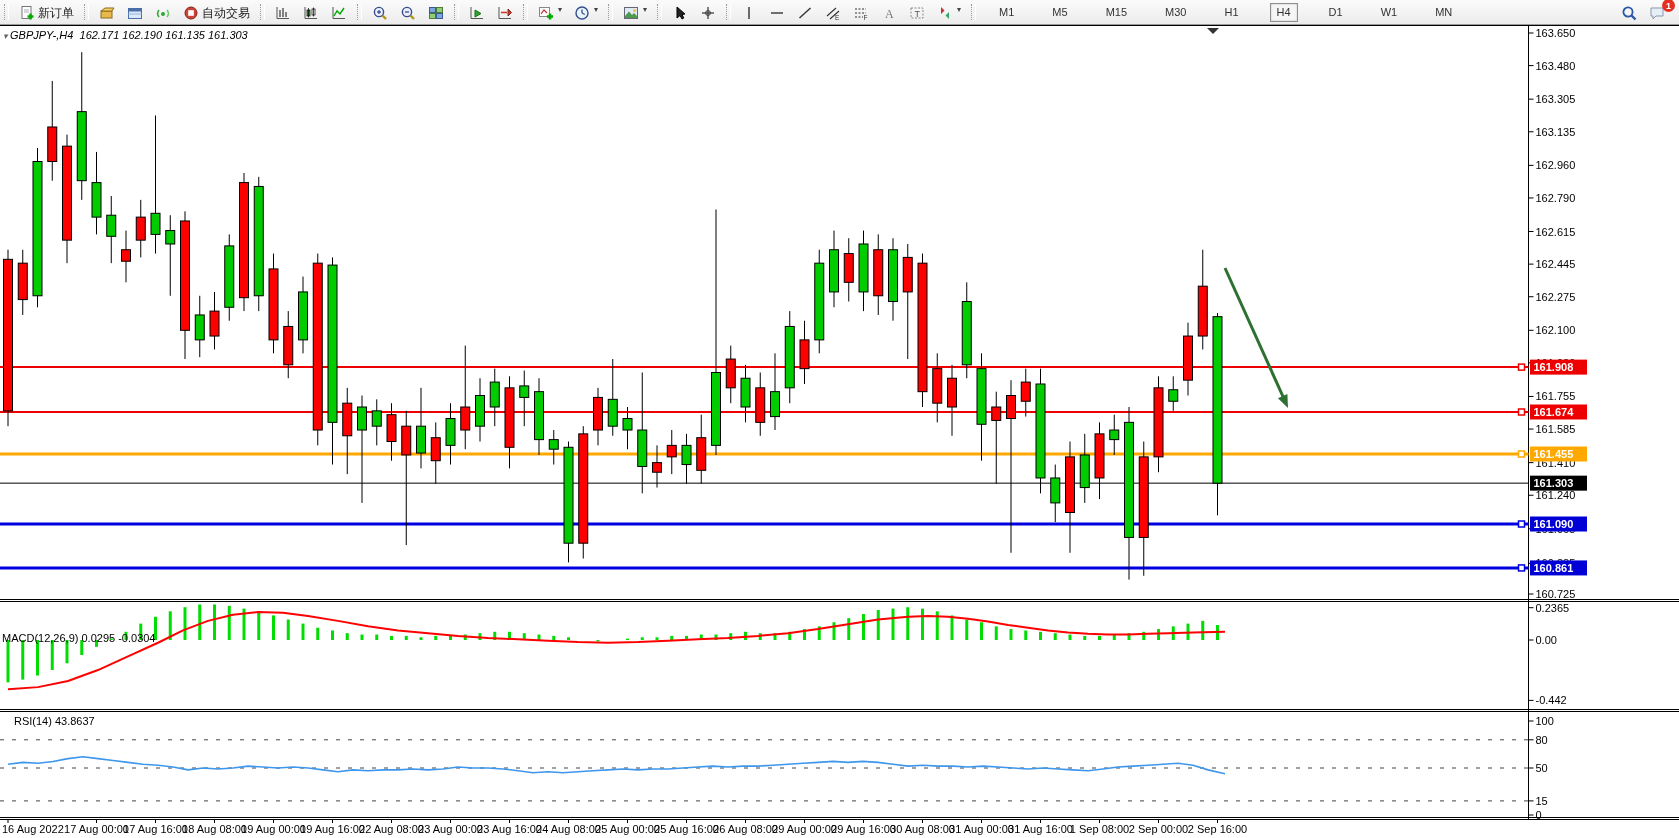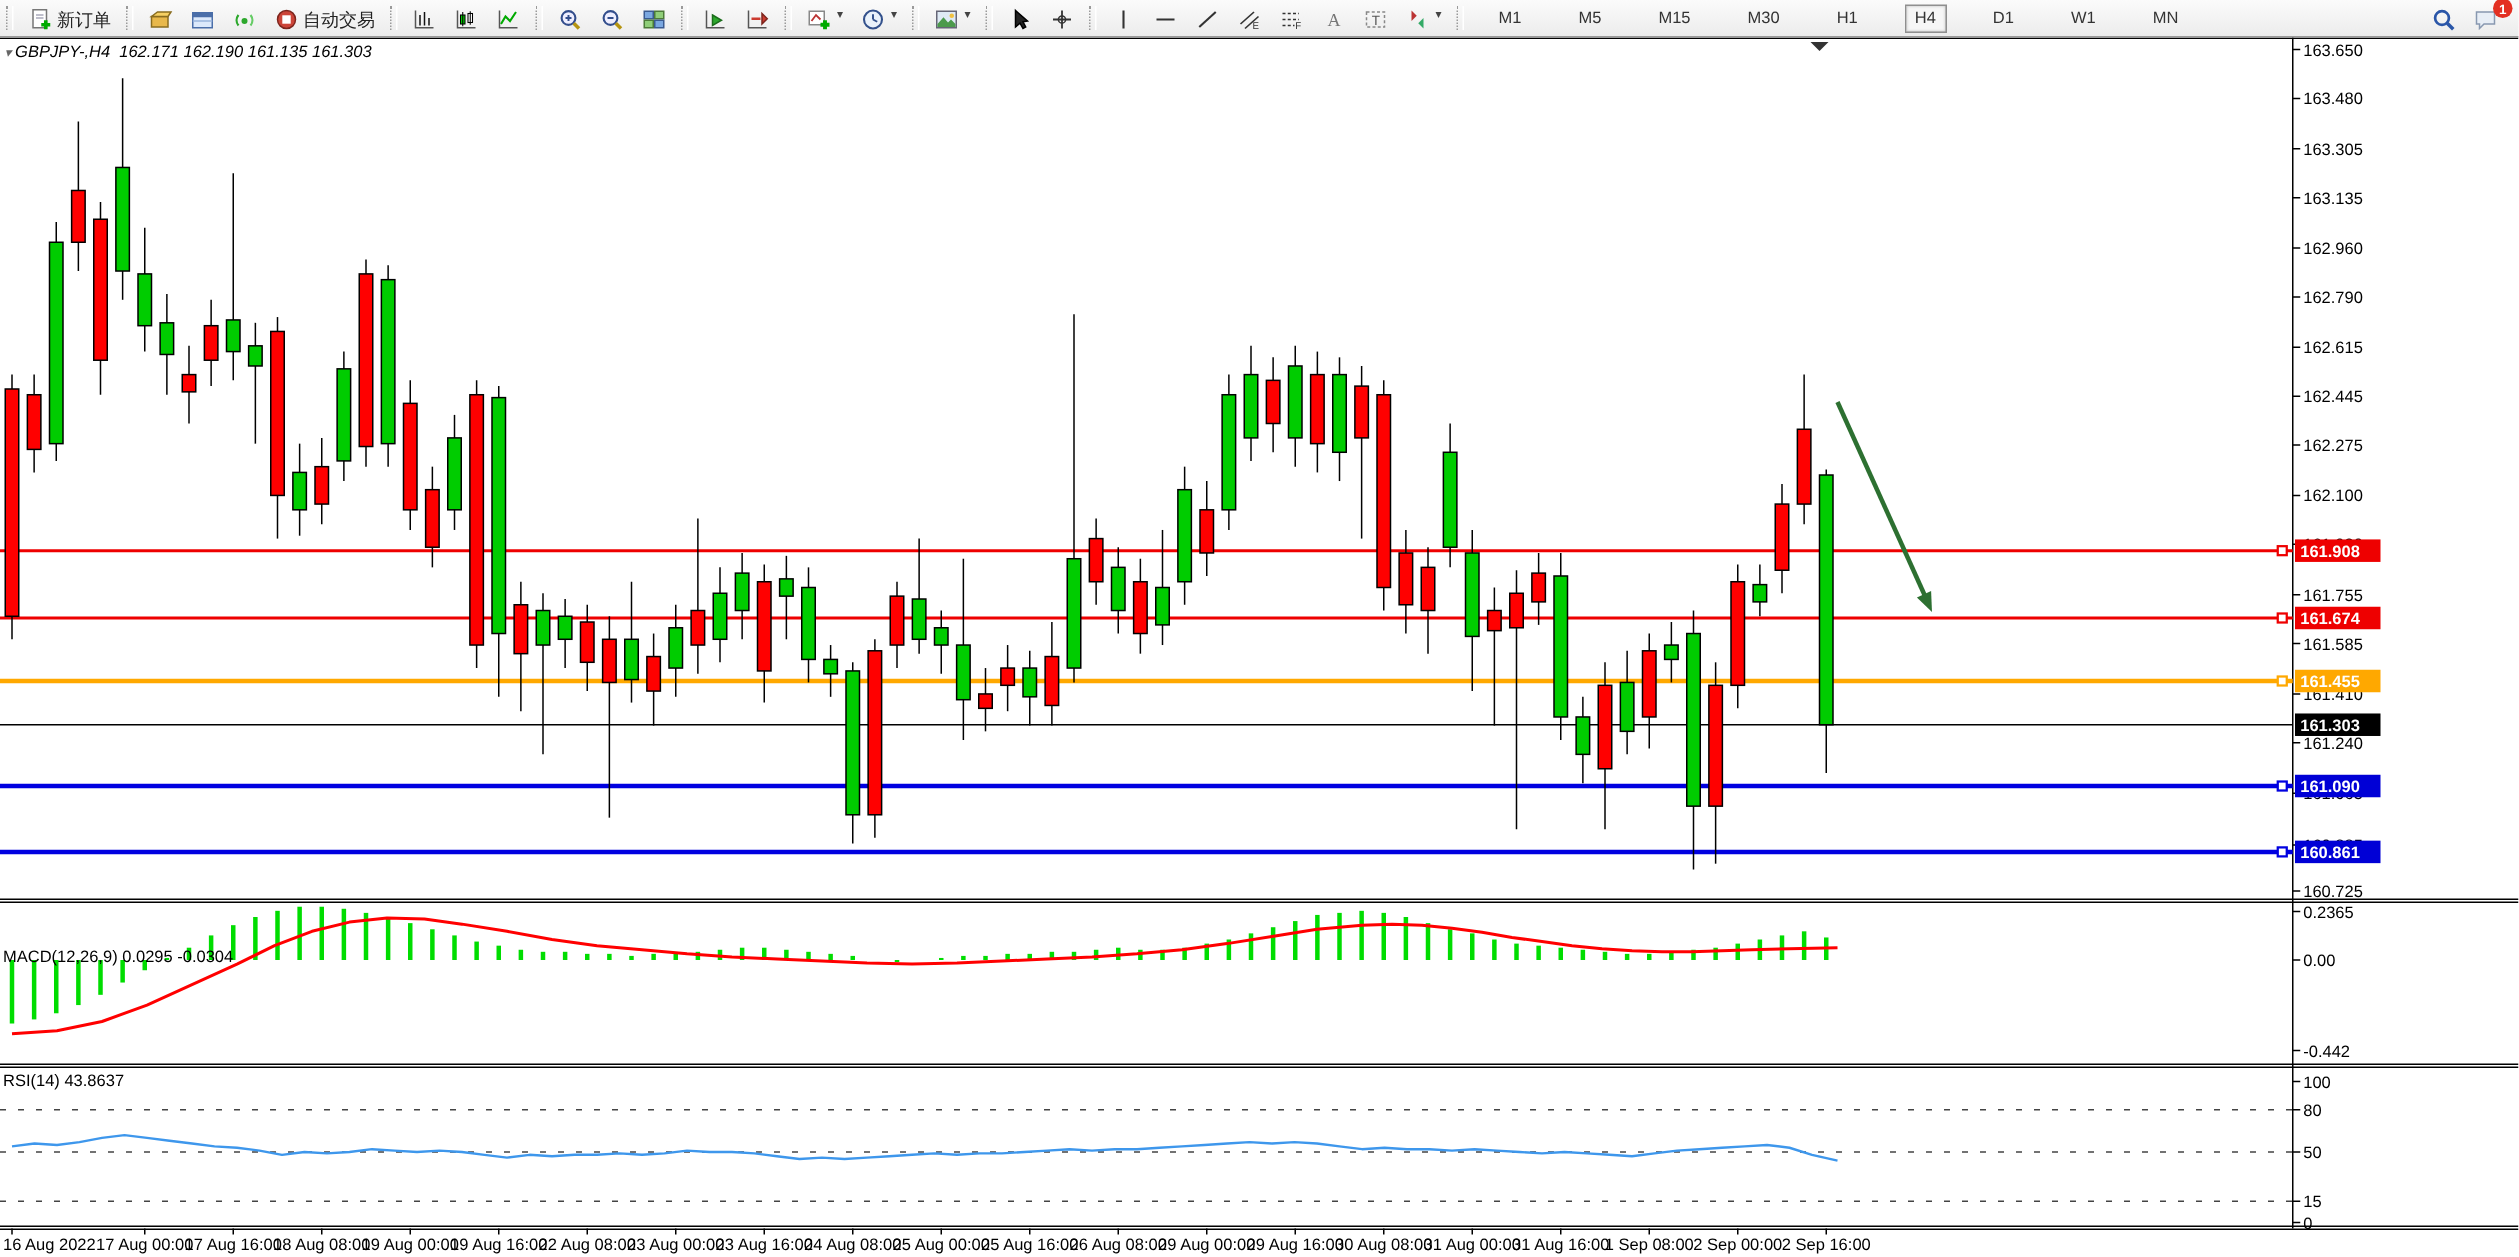--- a/index.html
+++ b/index.html
@@ -234,21 +234,21 @@
         <svg width="16" height="16" viewBox="0 0 16 16">
           <path d="M2 3 h12 v8 h-7 l-3 3 v-3 h-2 Z" fill="#e8eef6" stroke="#8898b0"></path>
         </svg>
         <div class="badge">1</div>
       </div>
     </div>
   </div>
 
 <div class="overlay-label" style="left:3px;top:29px;font-style:italic;"><span style="color:#666;font-size:9px;">▾ </span><span>GBPJPY-,H4  162.171 162.190 161.135 161.303</span></div>
 <div class="overlay-label" style="left:2px;top:632px;">MACD(12,26,9) 0.0295 -0.0304</div>
-<div class="overlay-label" style="left:2px;top:715px;">RSI(14) 43.8637</div>
+<div class="overlay-label" style="left:14px;top:715px;">RSI(14) 43.8637</div>
 
 <div id="chart-wrap">
   <svg id="chart-svg" width="1679" height="813" xmlns="http://www.w3.org/2000/svg">
       <g>
         <line x1="0" y1="0.5" x2="1679" y2="0.5" stroke="#000"></line>
         <line x1="0" y1="574.5" x2="1679" y2="574.5" stroke="#000"></line>
         <line x1="0" y1="576.5" x2="1679" y2="576.5" stroke="#000"></line>
         <line x1="0" y1="684.5" x2="1679" y2="684.5" stroke="#000"></line>
         <line x1="0" y1="686.5" x2="1679" y2="686.5" stroke="#000"></line>
         <line x1="0" y1="792.5" x2="1679" y2="792.5" stroke="#000"></line>

